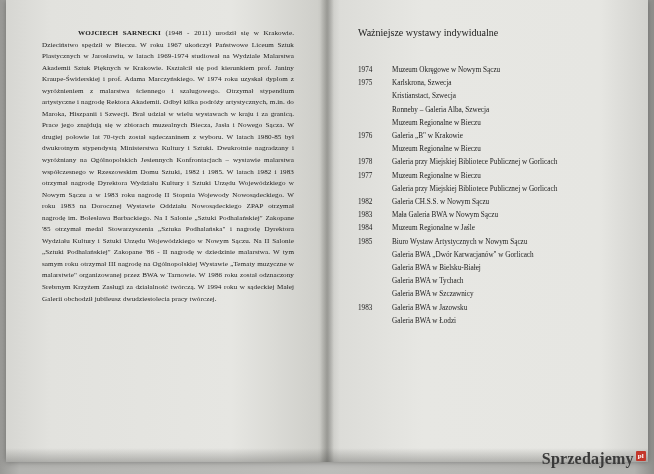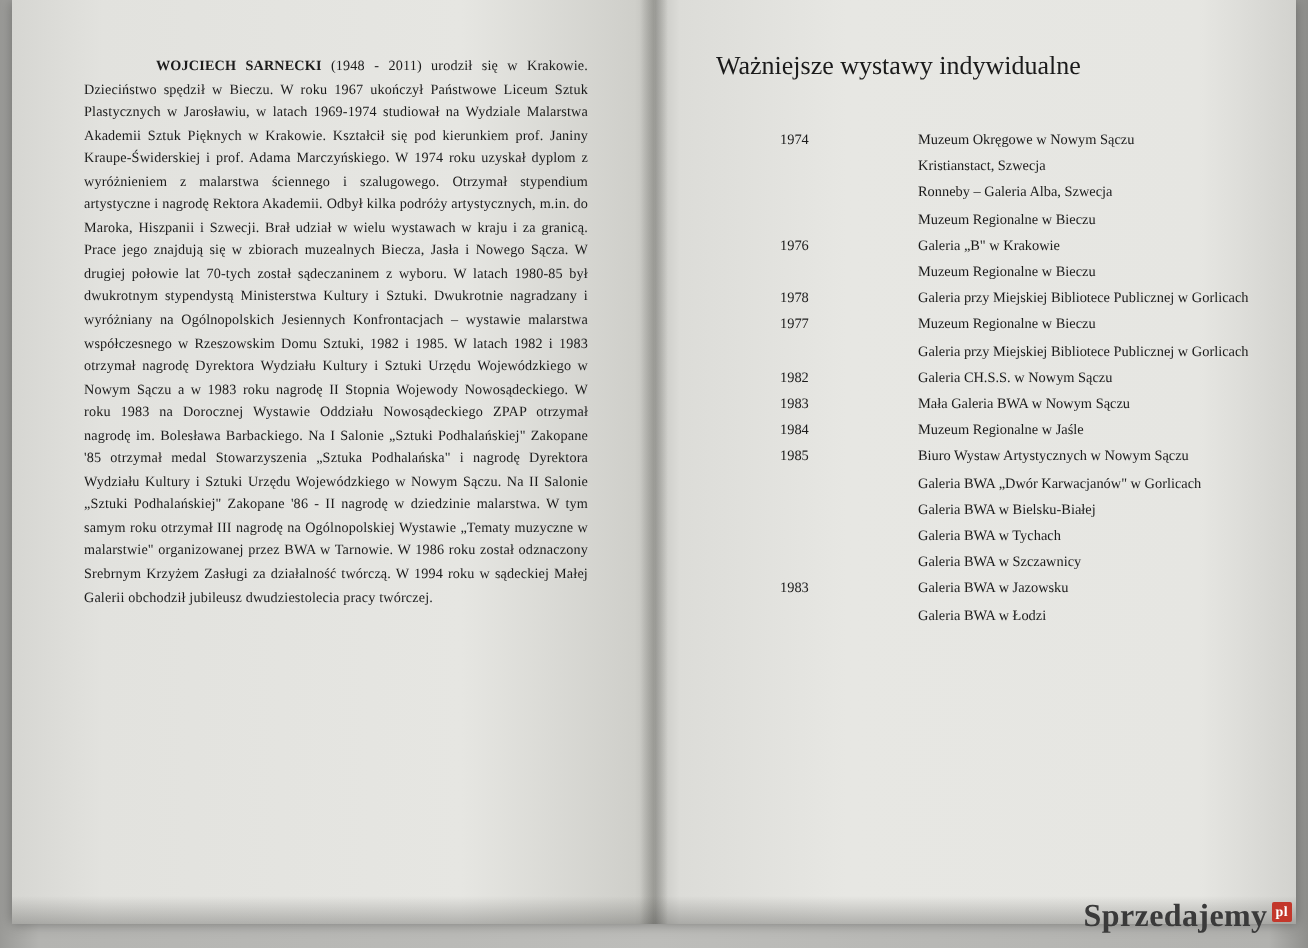--- a/index.html
+++ b/index.html
@@ -84,40 +84,38 @@
 
   
   .right-col {
     position: absolute;
     left: 352px;
     top: 28px;
     width: 272px;
     color: #1b1b1b;
   }
   .right-title {
-    font-size: 13px;
+    font-size: 10px;
     line-height: 10px;
     margin-bottom: 26px;
   }
   .exh-list {
     font-size: 7.2px;
     line-height: 13.2px;
   }
   .exh-row {
     display: flex;
     align-items: baseline;
   }
   .exh-year {
     width: 34px;
     flex: 0 0 34px;
-    margin-left: 32px;
   }
   .exh-name {
     flex: 1 1 auto;
-    margin-left: 35px;
   }
 
   
   .watermark {
     position: absolute;
     right: 8px;
     bottom: 6px;
     font-family: Liberation Serif, serif;
     font-weight: bold;
     font-size: 16px;
@@ -156,20 +154,24 @@
     </div>
 
     <div class="right-col">
       <div class="right-title">Ważniejsze wystawy indywidualne</div>
       <div class="exh-list">
         <div class="exh-row">
             <span class="exh-year">1974</span>
             <span class="exh-name">Muzeum Okręgowe w Nowym Sączu</span>
           </div>
         <div class="exh-row">
+            <span class="exh-year">1975</span>
+            <span class="exh-name">Karlskrona, Szwecja</span>
+          </div>
+        <div class="exh-row">
             <span class="exh-year"></span>
             <span class="exh-name">Kristianstact, Szwecja</span>
           </div>
         <div class="exh-row">
             <span class="exh-year"></span>
             <span class="exh-name">Ronneby – Galeria Alba, Szwecja</span>
           </div>
         <div class="exh-row">
             <span class="exh-year"></span>
             <span class="exh-name">Muzeum Regionalne w Bieczu</span>

